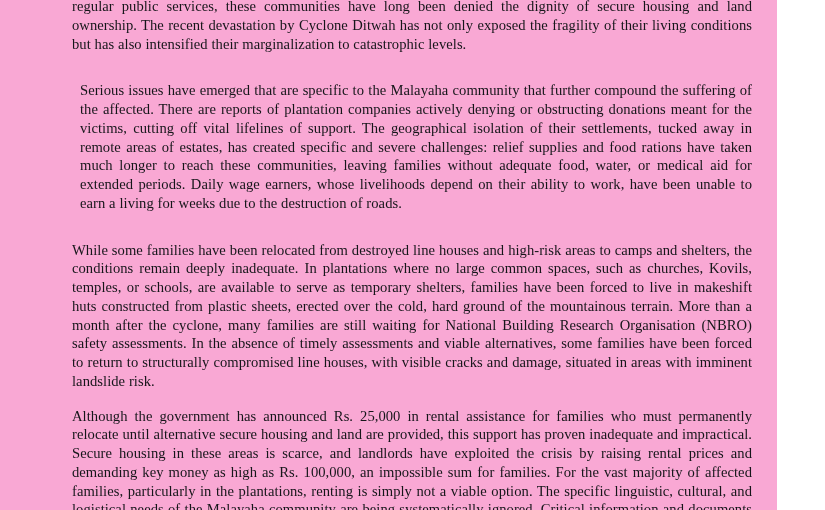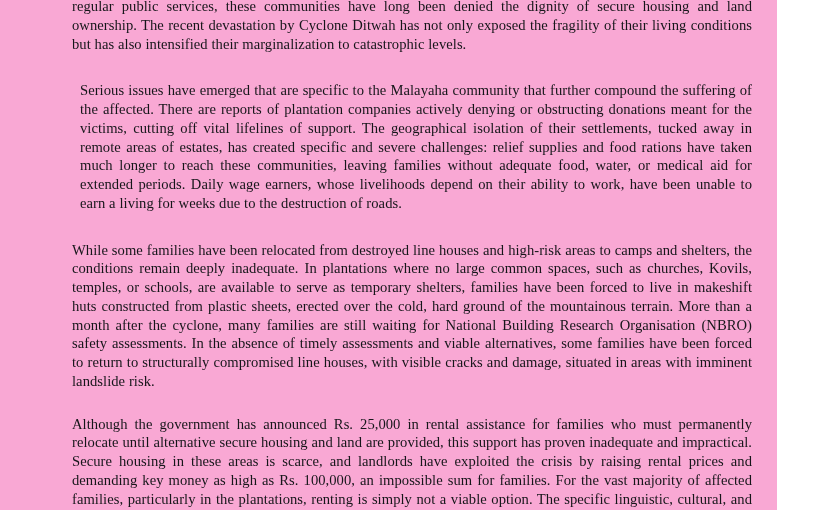--- a/index.html
+++ b/index.html
@@ -42,21 +42,21 @@
     word-spacing: 0.1px;
   }
 
   .para:last-child {
     margin-bottom: 0;
   }
 
   
   .para.p1 { margin-bottom: 28px; }
   .para.p2 { margin-bottom: 28px; margin-left: 8px; }
-  .para.p3 { margin-bottom: 24px; }
+  .para.p3 { margin-bottom: 16px; }
   .para.p4 { margin-bottom: 0; }
 </style>
 </head>
 <body>
 
 <div class="page">
   <div class="text-column">
 
     <p class="para p1">regular public services, these communities have long been denied the dignity of secure housing and land ownership. The recent devastation by Cyclone Ditwah has not only exposed the fragility of their living conditions but has also intensified their marginalization to catastrophic levels.</p>
 

